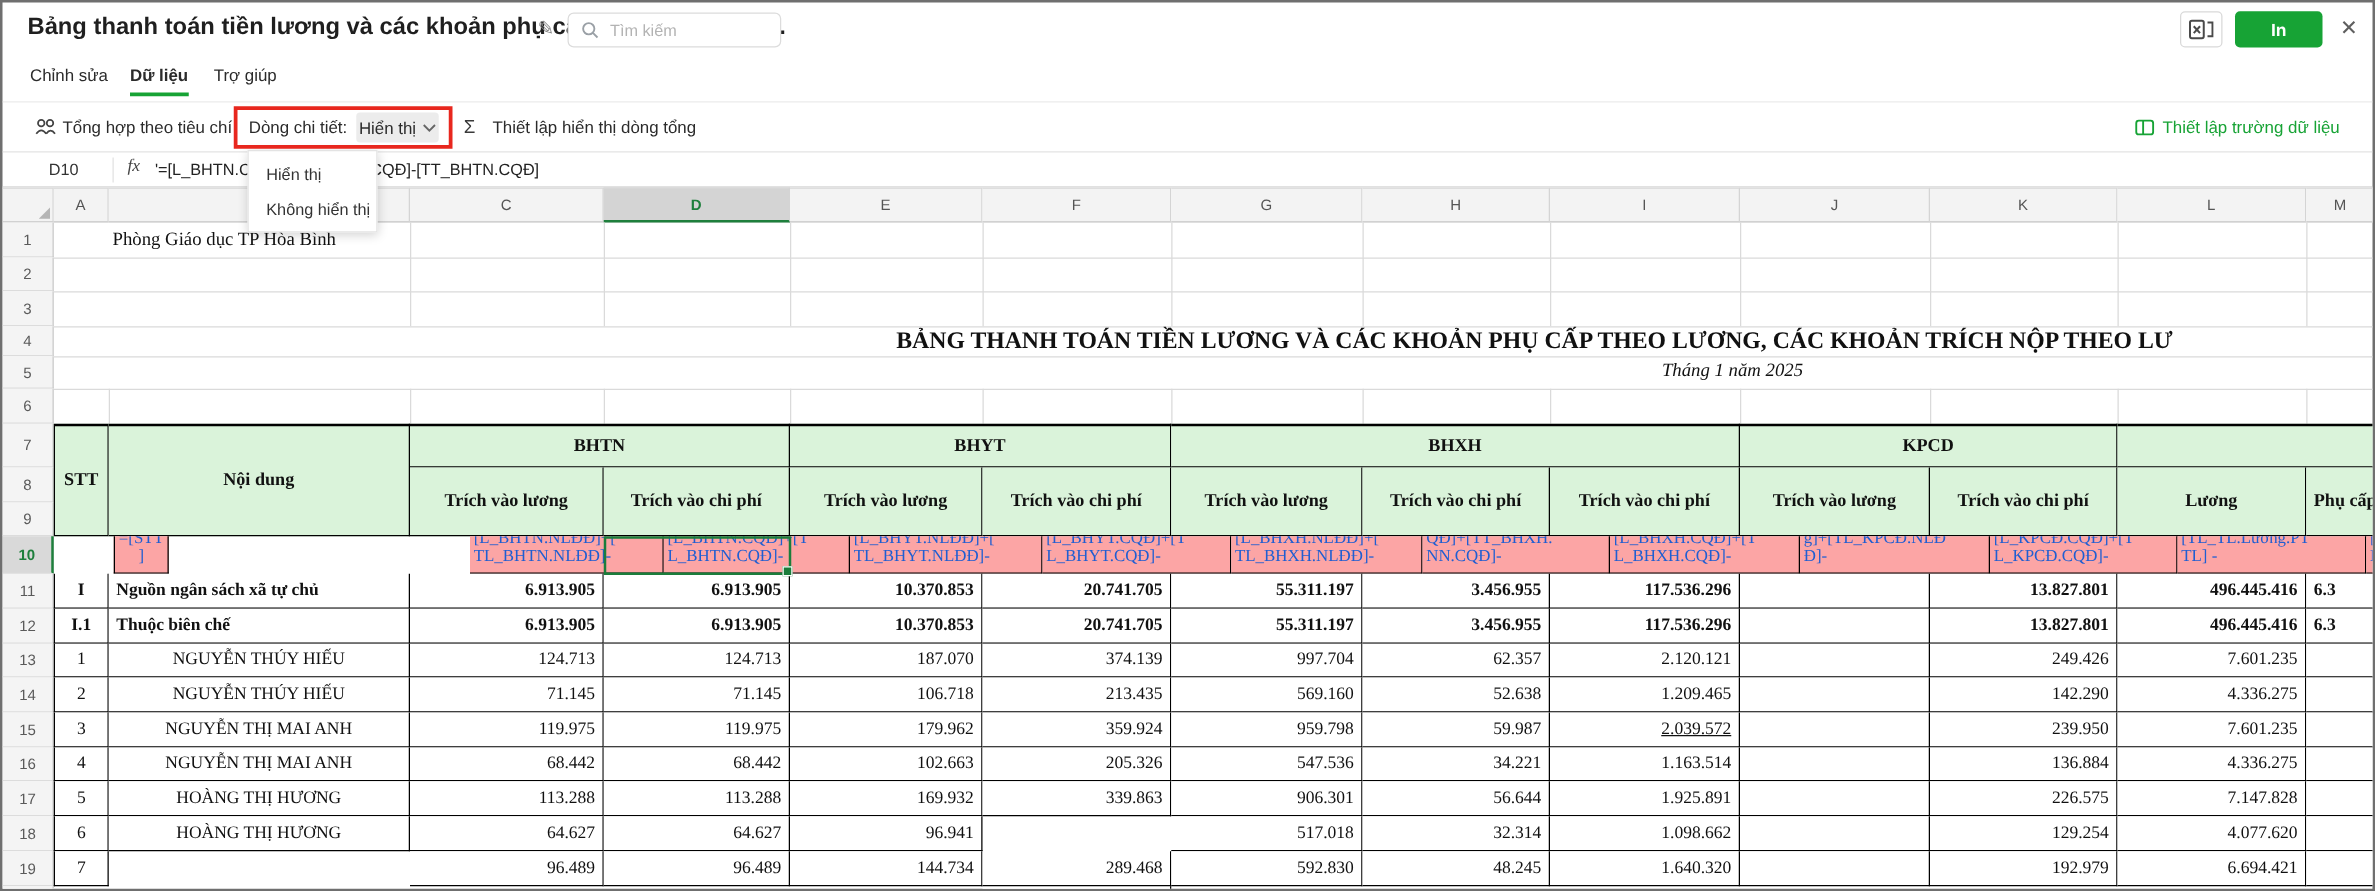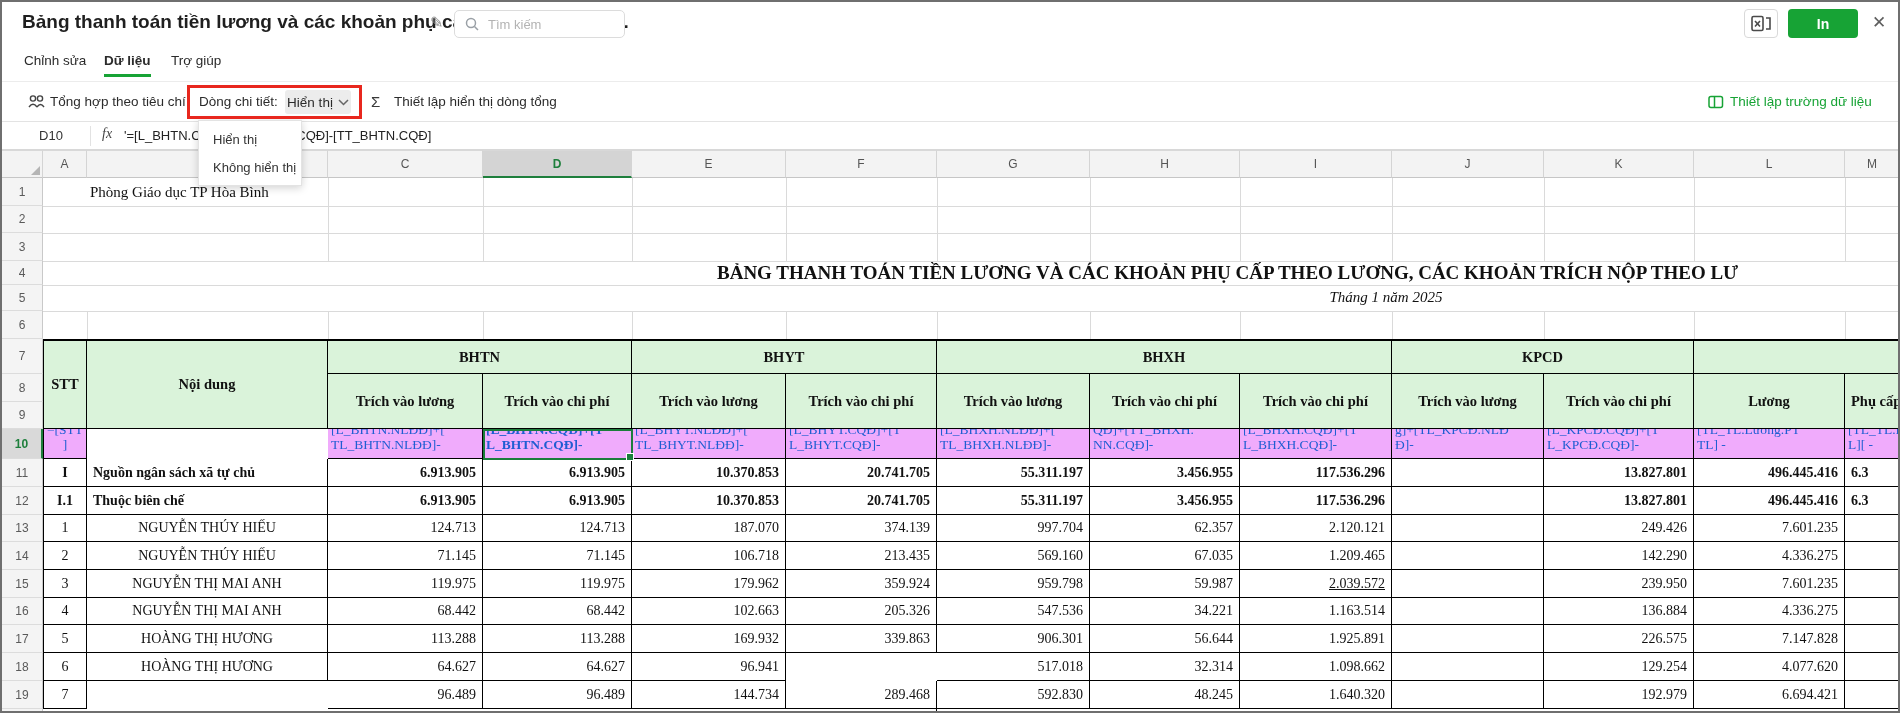--- a/index.html
+++ b/index.html
@@ -57,21 +57,21 @@
   
   .tc{border-right:1px solid #000;border-bottom:1px solid #000;background:#fff;color:#111;
       font-family:"Liberation Serif",serif;font-size:14px;display:flex;align-items:center;overflow:hidden;white-space:nowrap;}
   .hdr{background:#daf3da;font-weight:bold;font-size:14.5px;justify-content:center;text-align:center;}
   .bt{border-top:2px solid #000;}
   .bl{border-left:1px solid #000;}
   .ctr{justify-content:center;}
   .lft{justify-content:flex-start;padding-left:6px;}
   .num{justify-content:flex-end;padding-right:6px;}
   .b{font-weight:bold;}
-  .ylw{background:#f0abfc;color:#1f5ed2;font-size:13.5px;display:block;line-height:15px;padding:0 3px;}
+  .ylw{background:#fca5a5;color:#1f5ed2;font-size:13.5px;display:block;line-height:15px;padding:0 3px;margin-left:48px;}
   .ylw .in{margin-top:-7px;}
   .ylw.yc{text-align:center;}
   .sel{border:2px solid #1b7d3b;z-index:40;}
   .handle{position:absolute;right:-3px;bottom:-3px;width:6px;height:6px;background:#1b7d3b;border:1px solid #fff;}
 </style>
 </head>
 <body>
 
 <div id="screen">
 
@@ -226,21 +226,21 @@
     <div class="abs tc hdr" style="left: 1692px; top: 372px; width: 151px; height: 55px;">Lương</div>
     <div class="abs tc hdr lft" style="left: 1843px; top: 372px; width: 150px; height: 55px; justify-content: flex-start;">Phụ cấp chứ</div>
     <div class="abs tc ylw yc bl" style="left: 41px; top: 427px; width: 44px; height: 30px;">
       <div class="in">=[STT</div>
       <div>]</div>
     </div>
     <div class="abs tc ylw" style="left: 326px; top: 427px; width: 155px; height: 30px;">
       <div class="in">[L_BHTN.NLĐĐ]+[</div>
       <div>TL_BHTN.NLĐĐ]-</div>
     </div>
-    <div class="abs tc ylw" style="left: 481px; top: 427px; width: 149px; height: 30px; font-weight: bold;">
+    <div class="abs tc ylw" style="left: 481px; top: 427px; width: 149px; height: 30px;">
       <div class="in">[L_BHTN.CQĐ]+[T</div>
       <div>L_BHTN.CQĐ]-</div>
     </div>
     <div class="abs tc ylw" style="left: 630px; top: 427px; width: 154px; height: 30px;">
       <div class="in">[L_BHYT.NLĐĐ]+[</div>
       <div>TL_BHYT.NLĐĐ]-</div>
     </div>
     <div class="abs tc ylw" style="left: 784px; top: 427px; width: 151px; height: 30px;">
       <div class="in">[L_BHYT.CQĐ]+[T</div>
       <div>L_BHYT.CQĐ]-</div>
@@ -312,21 +312,21 @@
     <div class="abs tc num" style="left: 1542px; top: 513px; width: 150px; height: 27px;">249.426</div>
     <div class="abs tc num" style="left: 1692px; top: 513px; width: 151px; height: 27px;">7.601.235</div>
     <div class="abs tc lft" style="left: 1843px; top: 513px; width: 150px; height: 27px;"></div>
     <div class="abs tc ctr bl" style="left: 41px; top: 540px; width: 44px; height: 28px;">2</div>
     <div class="abs tc ctr" style="left: 85px; top: 540px; width: 241px; height: 28px;">NGUYỄN THÚY HIẾU</div>
     <div class="abs tc num" style="left: 326px; top: 540px; width: 155px; height: 28px;">71.145</div>
     <div class="abs tc num" style="left: 481px; top: 540px; width: 149px; height: 28px;">71.145</div>
     <div class="abs tc num" style="left: 630px; top: 540px; width: 154px; height: 28px;">106.718</div>
     <div class="abs tc num" style="left: 784px; top: 540px; width: 151px; height: 28px;">213.435</div>
     <div class="abs tc num" style="left: 935px; top: 540px; width: 153px; height: 28px;">569.160</div>
-    <div class="abs tc num" style="left: 1088px; top: 540px; width: 150px; height: 28px;">67.035</div>
+    <div class="abs tc num" style="left: 1088px; top: 540px; width: 150px; height: 28px;">52.638</div>
     <div class="abs tc num" style="left: 1238px; top: 540px; width: 152px; height: 28px;">1.209.465</div>
     <div class="abs tc num" style="left: 1390px; top: 540px; width: 152px; height: 28px;"></div>
     <div class="abs tc num" style="left: 1542px; top: 540px; width: 150px; height: 28px;">142.290</div>
     <div class="abs tc num" style="left: 1692px; top: 540px; width: 151px; height: 28px;">4.336.275</div>
     <div class="abs tc lft" style="left: 1843px; top: 540px; width: 150px; height: 28px;"></div>
     <div class="abs tc ctr bl" style="left: 41px; top: 568px; width: 44px; height: 28px;">3</div>
     <div class="abs tc ctr" style="left: 85px; top: 568px; width: 241px; height: 28px;">NGUYỄN THỊ MAI ANH</div>
     <div class="abs tc num" style="left: 326px; top: 568px; width: 155px; height: 28px;">119.975</div>
     <div class="abs tc num" style="left: 481px; top: 568px; width: 149px; height: 28px;">119.975</div>
     <div class="abs tc num" style="left: 630px; top: 568px; width: 154px; height: 28px;">179.962</div>

